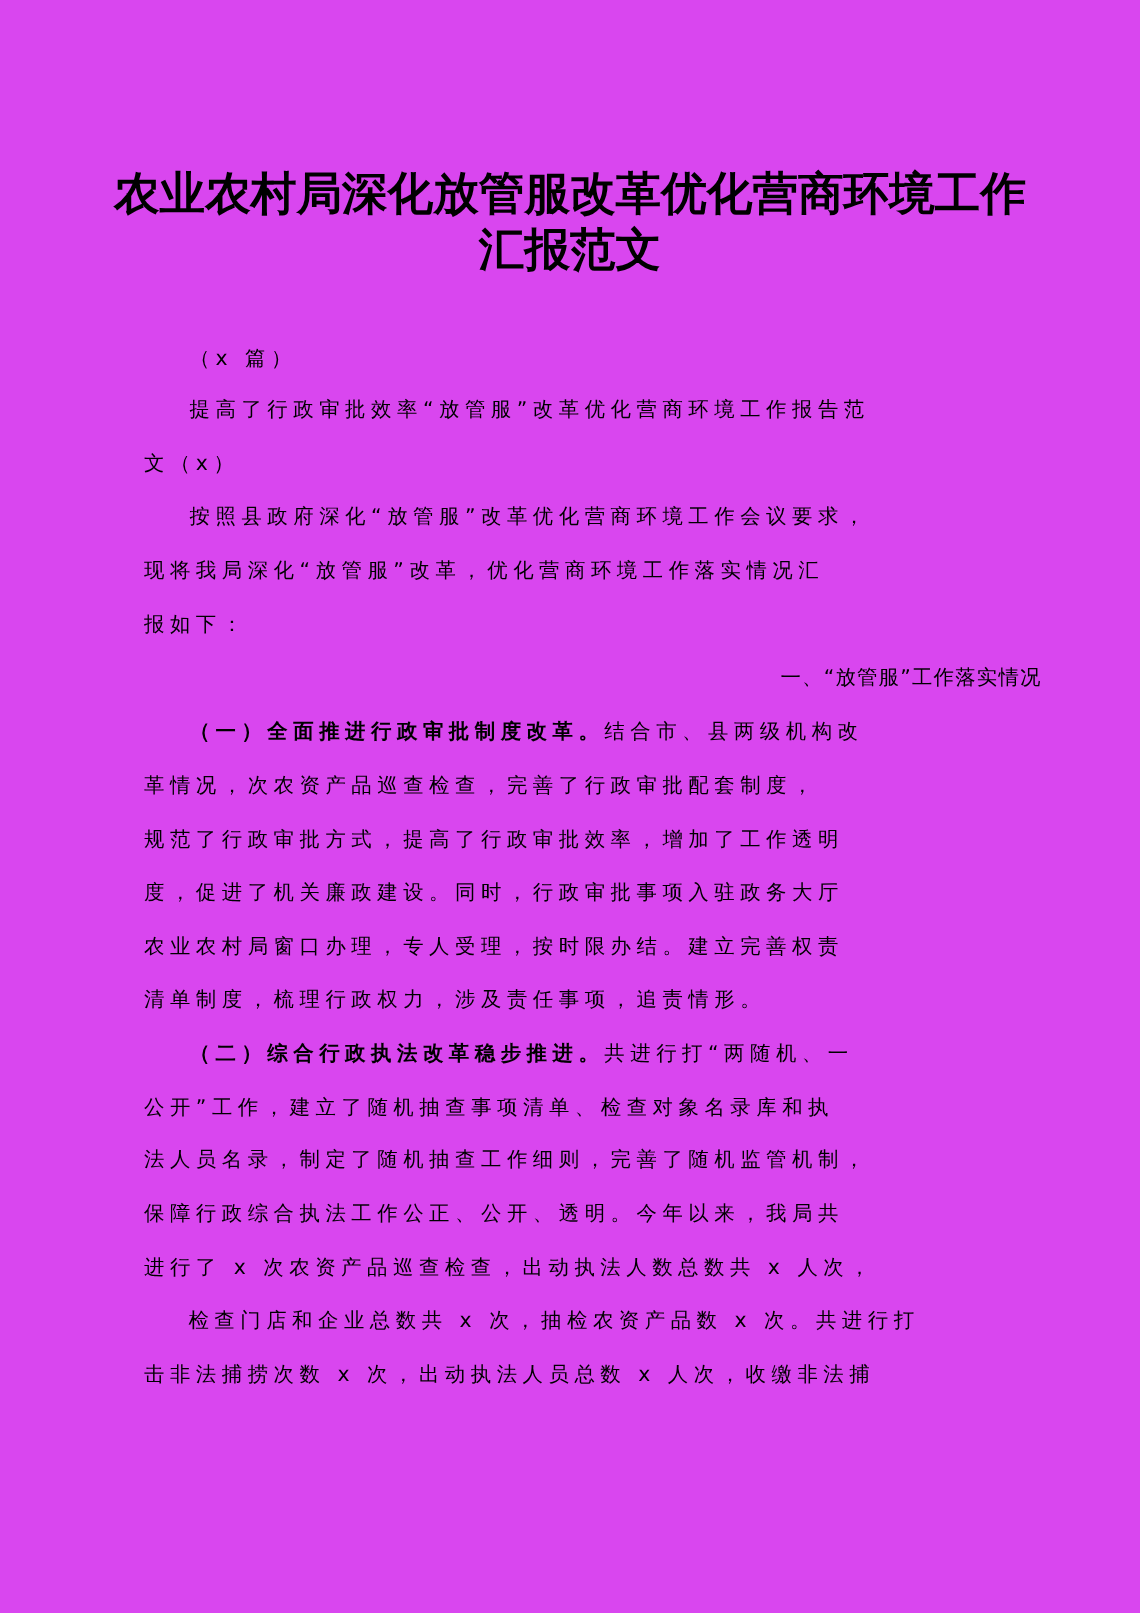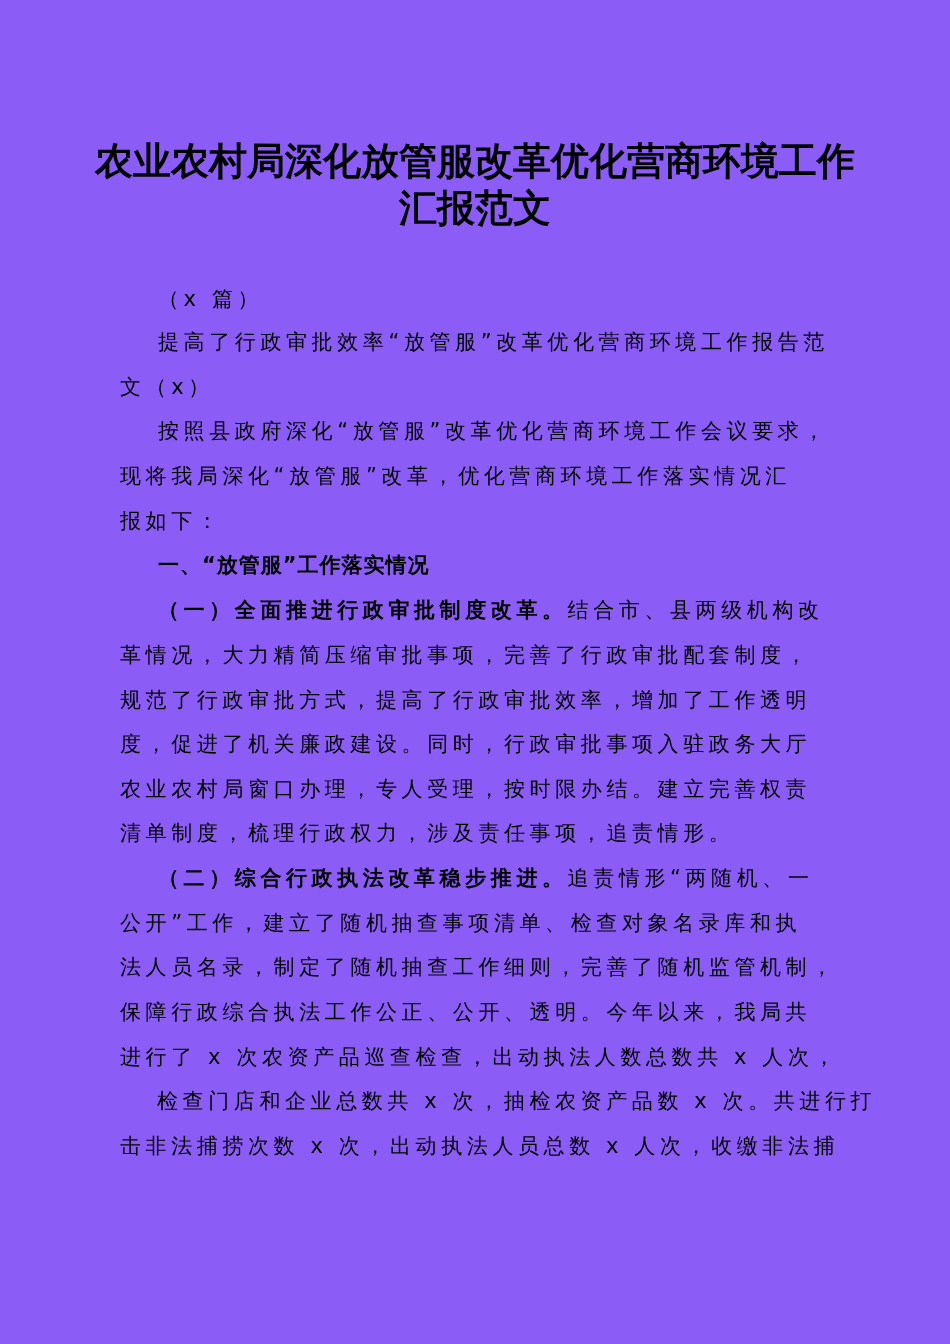--- a/index.html
+++ b/index.html
@@ -1,29 +1,29 @@
 <!DOCTYPE html>
 <html><head>
 <meta charset="utf-8">
 <style>
   html, body { margin: 0; padding: 0; background: #ffffff; }
   body { width: 950px; height: 1344px; position: relative; overflow: hidden; color: #000; }
-  .page { position: absolute; left: 0; top: 0; width: 950px; height: 1344px; background: #8b5cf6; }
+  .page { position: absolute; left: 0; top: 0; width: 950px; height: 1344px; background: #d946ef; }
   .title {
     position: absolute; left: 0; width: 950px; text-align: center;
     font-family: "DejaVu Serif", "Liberation Serif", serif;
     font-weight: bold; font-size: 38px; line-height: 48px; letter-spacing: 0px;
   }
   .line {
     position: absolute; left: 120px; width: 710px; white-space: nowrap;
     font-family: "DejaVu Sans", "Liberation Sans", sans-serif;
-    font-size: 21px; line-height: 30px; letter-spacing: 4.6px;
+    font-size: 17px; line-height: 30px; letter-spacing: 4.6px;
   }
   .indent { left: 158px; }
-  .heading { font-weight: bold; letter-spacing: 1px; }
+  .heading { font-weight: normal; letter-spacing: 1px; text-align: right; }
   .sub-title { font-weight: bold; }
 </style>
 </head>
 <body>
 
 <div class="page">
 
   <div class="title" style="top:137px;">农业农村局深化放管服改革优化营商环境工作</div>
   <div class="title" style="top:184px;">汇报范文</div>
 
@@ -34,28 +34,28 @@
 
   <div class="line indent" style="top:416px;">按照县政府深化“放管服”改革优化营商环境工作会议要求，</div>
   <div class="line" style="top:461px;">现将我局深化“放管服”改革，优化营商环境工作落实情况汇</div>
   <div class="line" style="top:506px;">报如下：</div>
 
   <div class="line indent heading" style="top:550px;">一、“放管服”工作落实情况</div>
 
   <div class="line indent" style="top:595px;">
     <span class="sub-title">（一）全面推进行政审批制度改革。</span><span>结合市、县两级机构改</span>
   </div>
-  <div class="line" style="top:640px;">革情况，大力精简压缩审批事项，完善了行政审批配套制度，</div>
+  <div class="line" style="top:640px;">革情况，次农资产品巡查检查，完善了行政审批配套制度，</div>
   <div class="line" style="top:685px;">规范了行政审批方式，提高了行政审批效率，增加了工作透明</div>
   <div class="line" style="top:774px;">农业农村局窗口办理，专人受理，按时限办结。建立完善权责</div>
   <div class="line" style="top:729px;">度，促进了机关廉政建设。同时，行政审批事项入驻政务大厅</div>
   <div class="line" style="top:818px;">清单制度，梳理行政权力，涉及责任事项，追责情形。</div>
 
   <div class="line indent" style="top:863px;">
-    <span class="sub-title">（二）综合行政执法改革稳步推进。</span><span>追责情形“两随机、一</span>
+    <span class="sub-title">（二）综合行政执法改革稳步推进。</span><span>共进行打“两随机、一</span>
   </div>
   <div class="line" style="top:908px;">公开”工作，建立了随机抽查事项清单、检查对象名录库和执</div>
   <div class="line" style="top:997px;">保障行政综合执法工作公正、公开、透明。今年以来，我局共</div>
   <div class="line" style="top:952px;">法人员名录，制定了随机抽查工作细则，完善了随机监管机制，</div>
   <div class="line" style="top:1042px;">进行了 x 次农资产品巡查检查，出动执法人数总数共 x 人次，</div>
   <div class="line" style="top:1086px;margin-left:37px;">检查门店和企业总数共 x 次，抽检农资产品数 x 次。共进行打</div>
   <div class="line" style="top:1131px;">击非法捕捞次数 x 次，出动执法人员总数 x 人次，收缴非法捕</div>
 
 </div>
 

